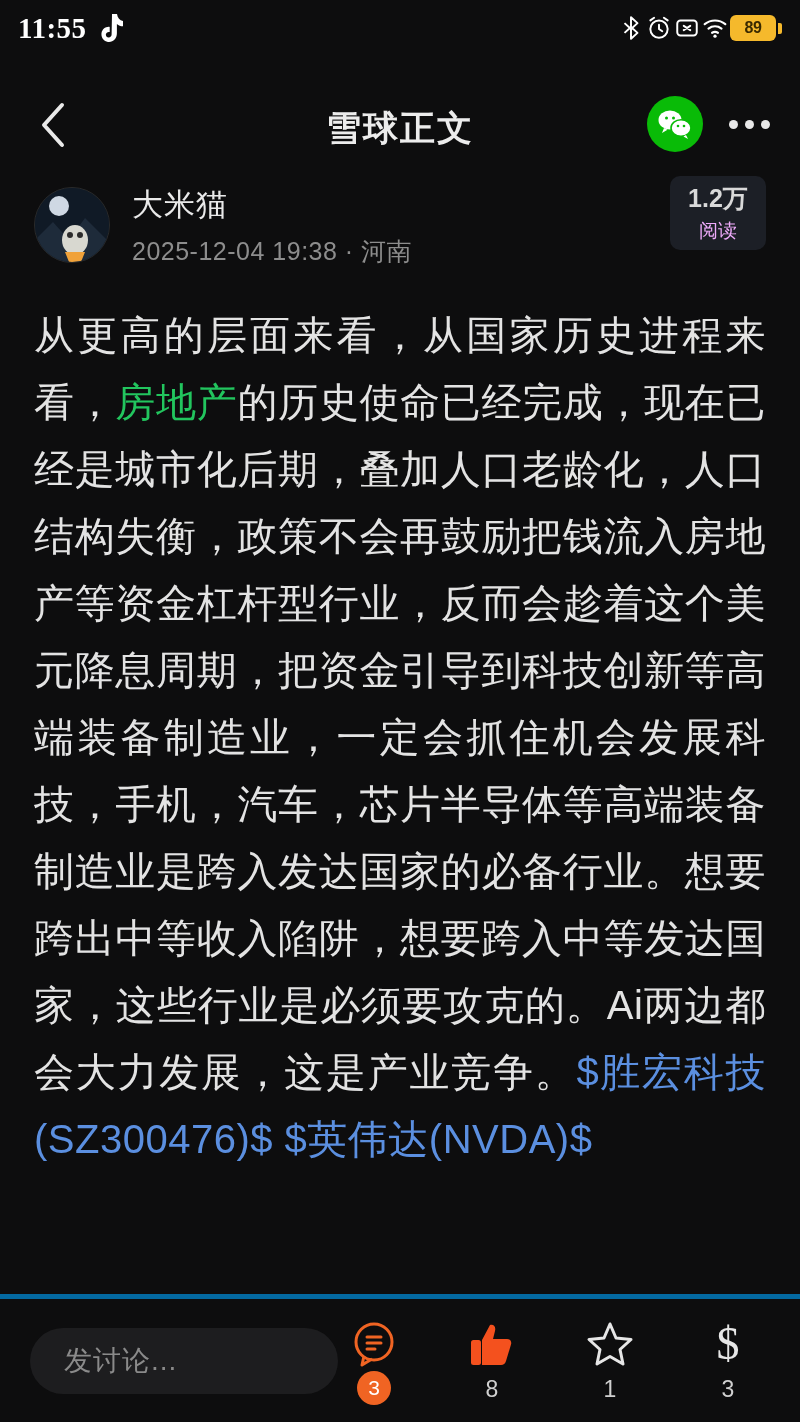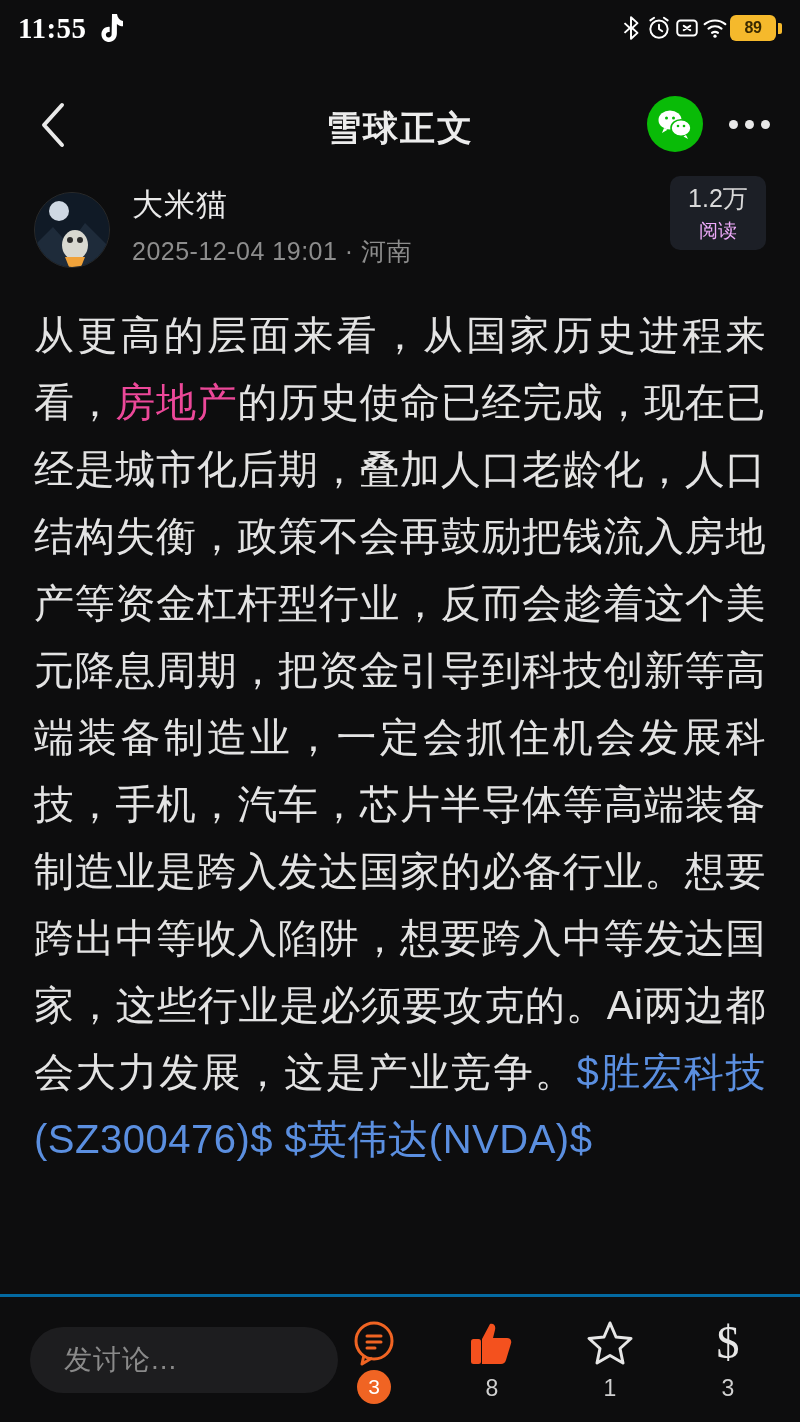--- a/index.html
+++ b/index.html
@@ -125,21 +125,21 @@
   }
 
   
   .content {
     flex: 1 1 auto;
     overflow: hidden;
     padding: 0 34px;
   }
   .author-row {
     display: flex;
-    align-items: flex-end;
+    align-items: center;
     padding: 30px 0 10px 0;
     position: relative;
   }
   .avatar {
     width: 76px; height: 76px;
     border-radius: 50%;
     flex: 0 0 auto;
     overflow: hidden;
     position: relative;
     background: #14202c;
@@ -175,52 +175,53 @@
     border-radius: 10px;
     display: flex;
     flex-direction: column;
     align-items: center;
     justify-content: center;
     cursor: pointer;
   }
   .read-count {
     font-size: 25px;
     color: #d9d9d9;
+    font-weight: bold;
   }
   .read-label {
     font-size: 19px;
     color: #f0abfc;
     margin-top: 3px;
   }
 
   
   .post-body {
     margin-top: 24px;
     font-size: 40px;
     line-height: 67px;
     color: #e3e3e3;
     letter-spacing: 0.5px;
     text-align: justify;
     font-family: "Liberation Sans", sans-serif;
   }
   .post-body .link {
-    color: #ec4899;
+    color: #22c55e;
   }
   .post-body .cashtag {
     color: #5b8fe0;
   }
 
   
   .bottombar {
     flex: 0 0 auto;
     height: 128px;
     display: flex;
     align-items: center;
     padding: 0 30px;
-    border-top: 3px solid #0369a1;
+    border-top: 5px solid #0369a1;
     background: #0d0d0e;
   }
   .comment-input {
     width: 320px;
     height: 66px;
     border-radius: 33px;
     background: #1d1d1f;
     display: flex;
     align-items: center;
     padding: 0 34px;
@@ -355,21 +356,21 @@
           <circle cx="24" cy="18" r="10" fill="#cfd8e3"></circle>
           <path d="M0 52 L18 34 L34 52 L50 30 L76 56 L76 76 L0 76 Z" fill="#1e2b3a"></path>
           <ellipse cx="40" cy="52" rx="13" ry="15" fill="#d8d8d0"></ellipse>
           <circle cx="35" cy="47" r="3" fill="#2b2b2b"></circle>
           <circle cx="45" cy="47" r="3" fill="#2b2b2b"></circle>
           <path d="M30 64 L50 64 L46 74 L34 74 Z" fill="#f0a23a"></path>
         </svg>
       </div>
       <div class="author-meta">
         <div class="author-name">大米猫</div>
-        <div class="author-sub">2025-12-04 19:01 · 河南</div>
+        <div class="author-sub">2025-12-04 19:38 · 河南</div>
       </div>
       <div class="read-badge">
         <div class="read-count">1.2万</div>
         <div class="read-label">阅读</div>
       </div>
     </div>
 
     <div class="post-body"><span>从更高的层面来看，从国家历史进程来看，</span><span class="link">房地产</span><span>的历史使命已经完成，现在已经是城市化后期，叠加人口老龄化，人口结构失衡，政策不会再鼓励把钱流入房地产等资金杠杆型行业，反而会趁着这个美元降息周期，把资金引导到科技创新等高端装备制造业，一定会抓住机会发展科技，手机，汽车，芯片半导体等高端装备制造业是跨入发达国家的必备行业。想要跨出中等收入陷阱，想要跨入中等发达国家，这些行业是必须要攻克的。Ai两边都会大力发展，这是产业竞争。</span><span class="cashtag">$胜宏科技(SZ300476)$</span><span> </span><span class="cashtag">$英伟达(NVDA)$</span></div>
 
   </div>

